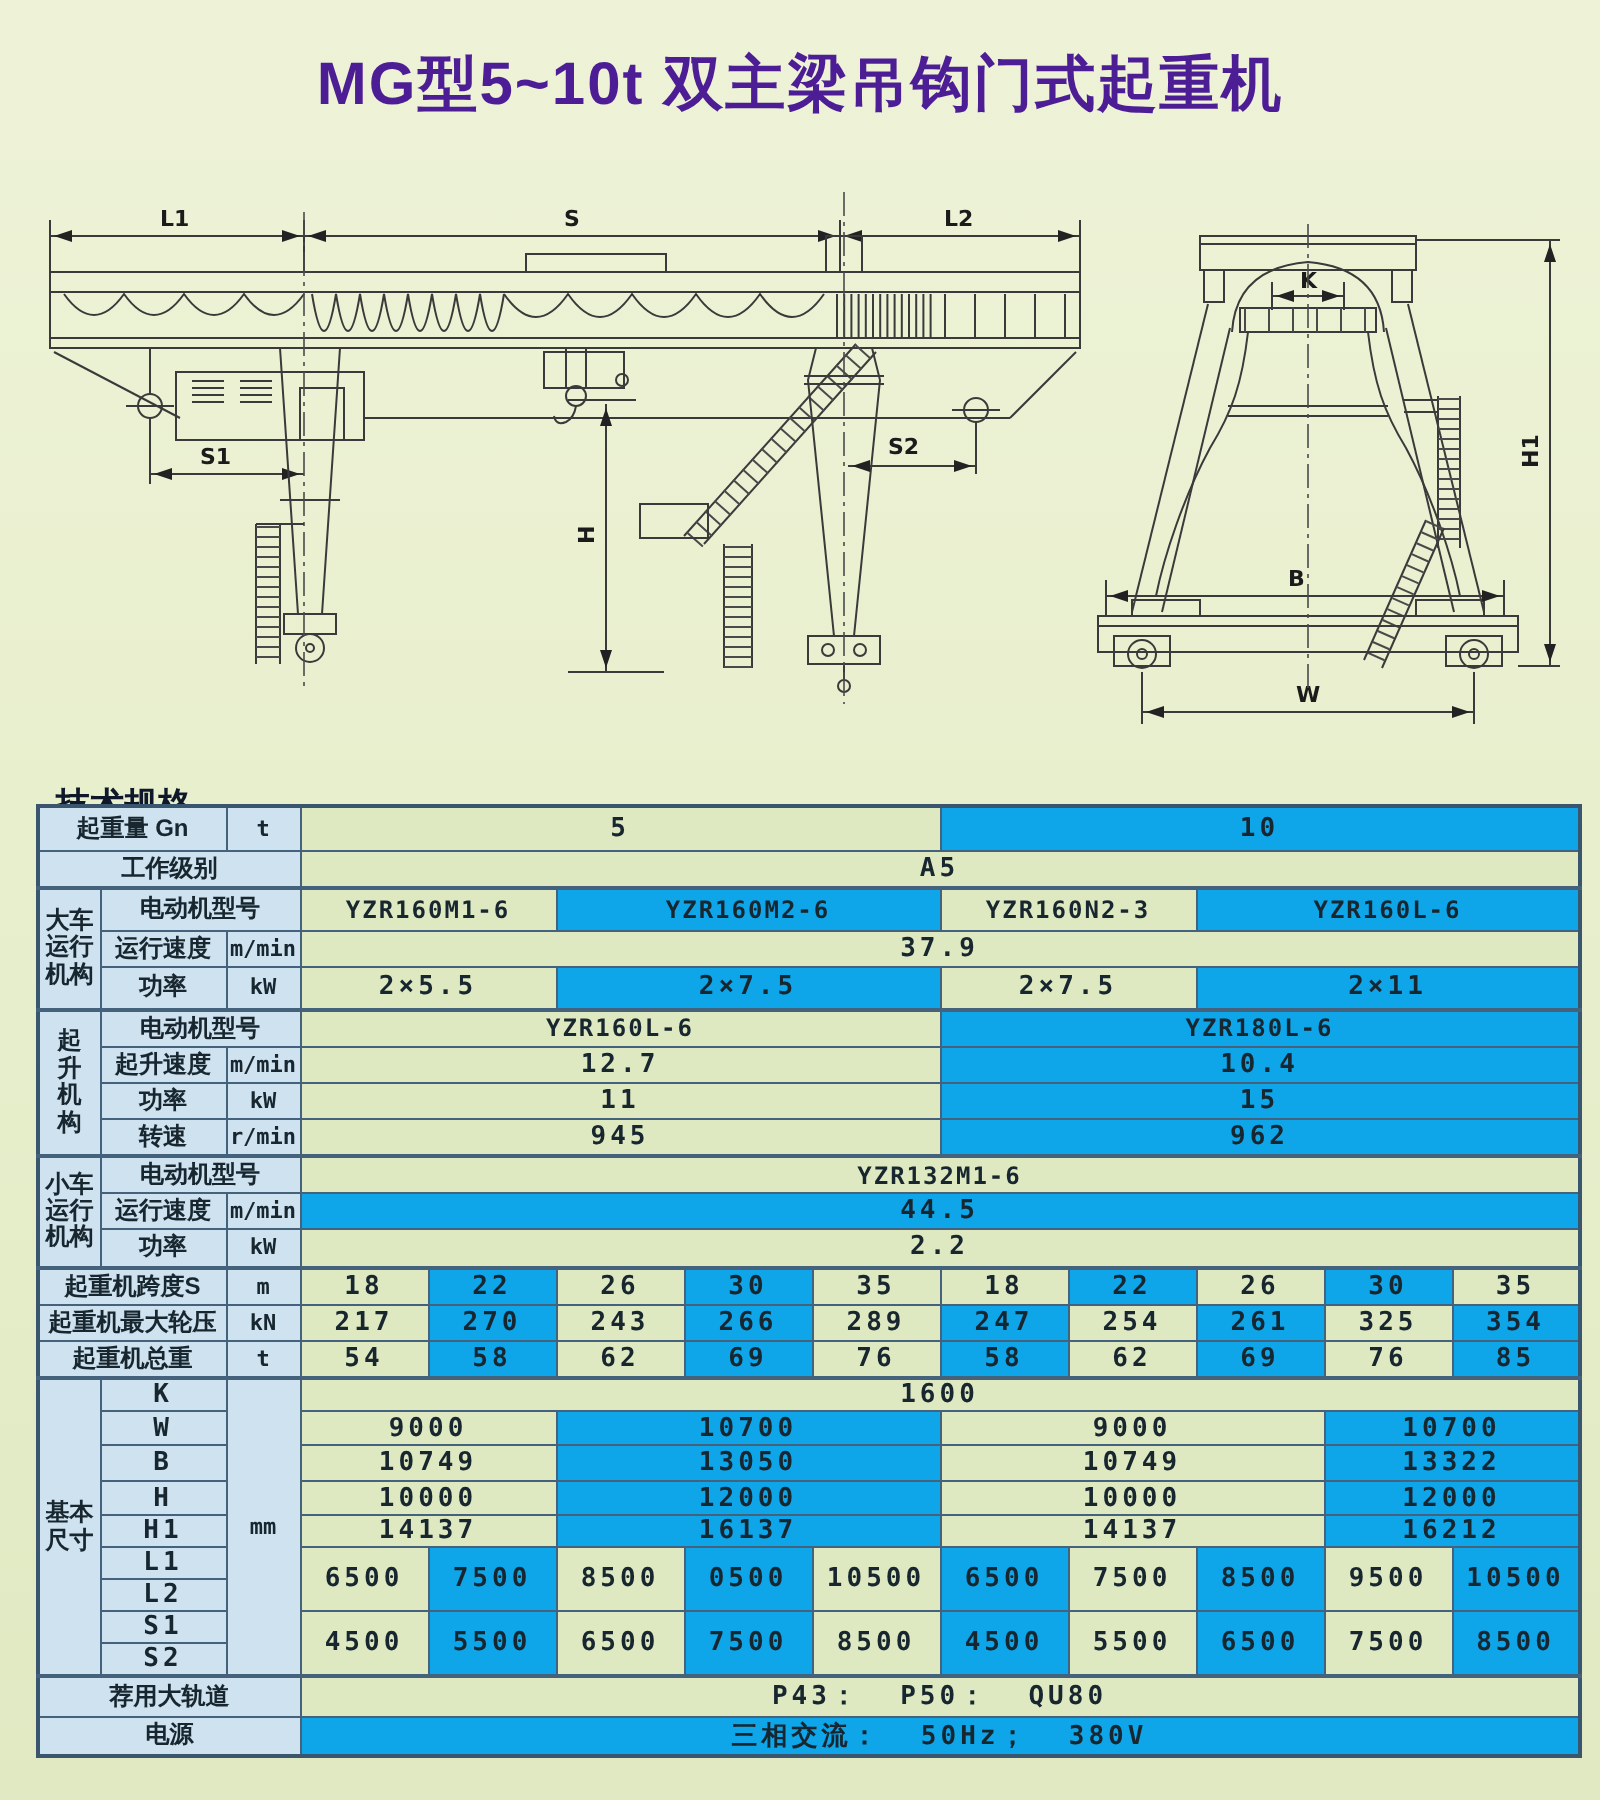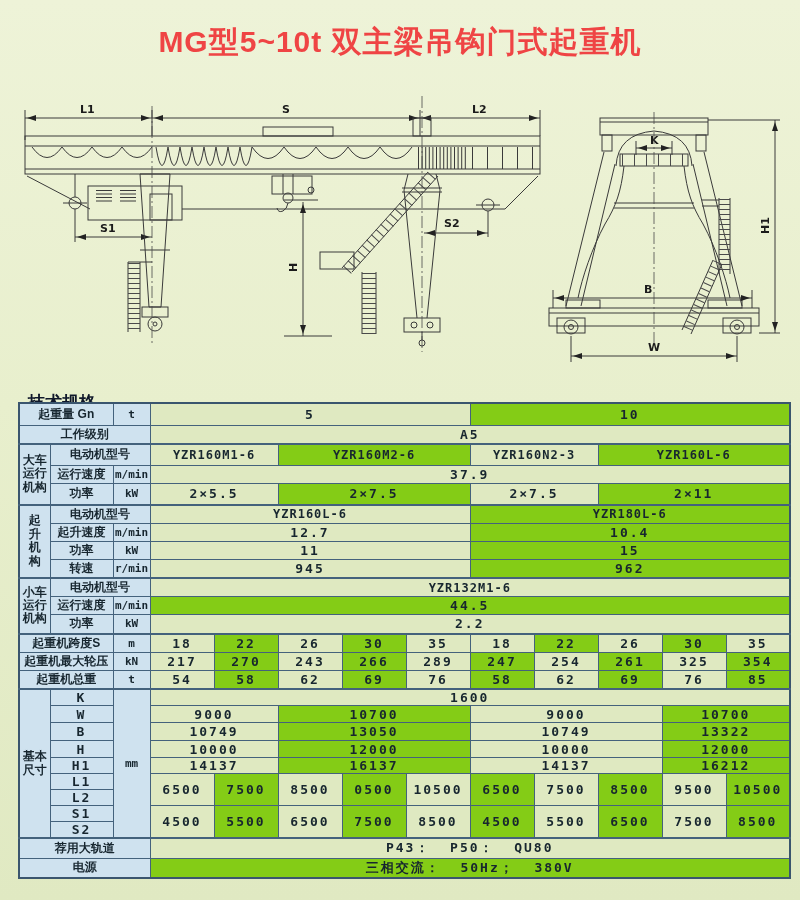--- a/index.html
+++ b/index.html
@@ -1,34 +1,34 @@
 <!DOCTYPE html>
 <html><head>
 <meta charset="utf-8">
 <style>
   html,body{margin:0;padding:0;}
   body{width:800px;height:900px;position:relative;overflow:hidden;
        background:linear-gradient(180deg,#eef3d8 0%,#e8efcd 45%,#e0e9c2 100%);
        font-family:"Liberation Sans",sans-serif;}
   .title{position:absolute;top:22px;left:0;width:800px;text-align:center;
-         font-size:30px;font-weight:bold;color:#ef4444;letter-spacing:1px;}
+         font-size:30px;font-weight:bold;color:#4c1d95;letter-spacing:1px;}
   .spec-head{position:absolute;left:28px;top:391px;font-size:17px;font-weight:bold;color:#0f172a;}
   svg.draw{position:absolute;left:0;top:0;}
   svg.draw .ln{stroke:#3a3a3a;fill:none;stroke-width:1;}
   svg.draw .cl{stroke:#4a4a4a;fill:none;stroke-width:0.8;stroke-dasharray:12 3 2 3;}
   svg.draw .rung{stroke:#4a4a4a;fill:none;}
   svg.draw text{fill:#1b1b1b;stroke:none;font-family:"DejaVu Sans",sans-serif;
                 font-size:11px;font-weight:bold;}
   table#spec-table{position:absolute;left:18px;top:402px;border-collapse:collapse;
                    table-layout:fixed;border:2px solid #3a556e;}
   #spec-table td{border:1px solid #44627c;text-align:center;vertical-align:middle;
                  padding:0;font-size:12px;color:#17262f;overflow:hidden;}
   #spec-table td.l{background:#cfe2ef;font-weight:bold;}
   #spec-table td.g{background:#dfe9c1;}
-  #spec-table td.b{background:#84cc16;}
+  #spec-table td.b{background:#0ea5e9;}
   #spec-table td.v{font-family:"DejaVu Sans Mono",monospace;letter-spacing:2px;
                    font-weight:bold;font-size:13px;}
   #spec-table td.m{font-size:12px;letter-spacing:1px;margin-left:44px;}
   #spec-table td.u{font-size:11px;letter-spacing:0;}
   #spec-table td.vert{white-space:pre-line;line-height:1.12;font-size:12px;}
   #spec-table td.pre{white-space:pre;}
   #spec-table tr.sep td{border-top-width:2px;}
 </style>
 </head>
 <body>

